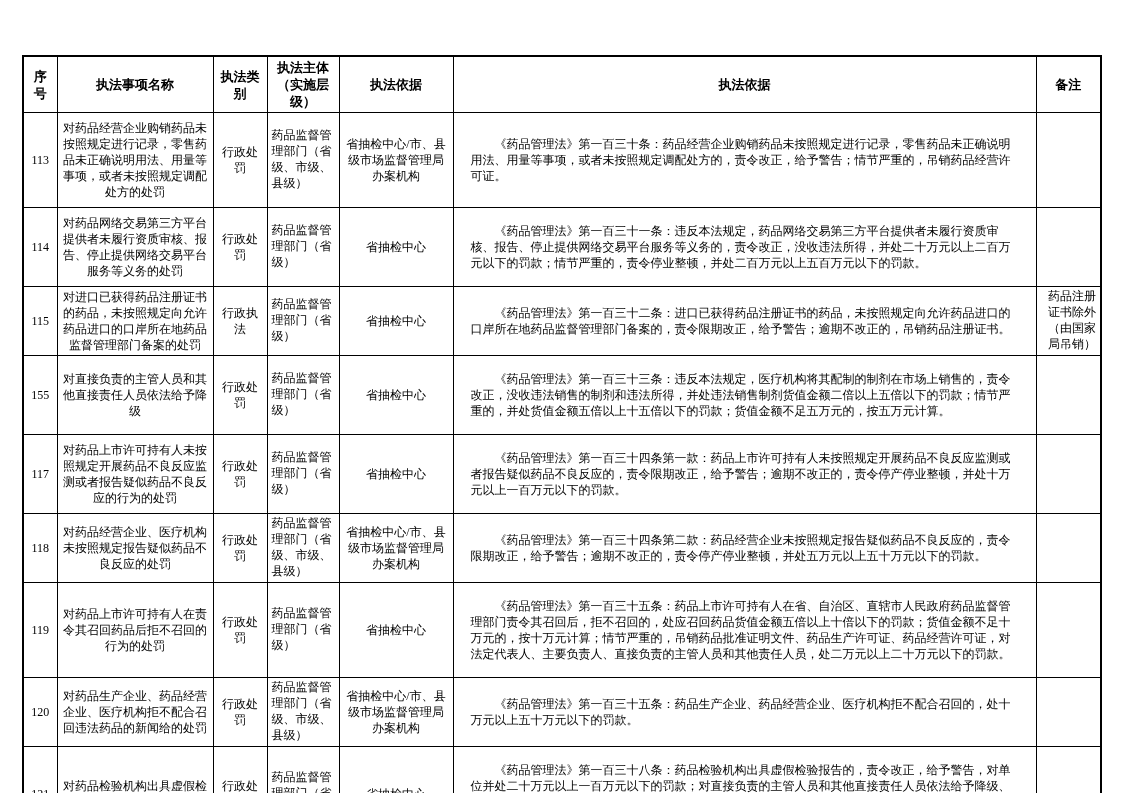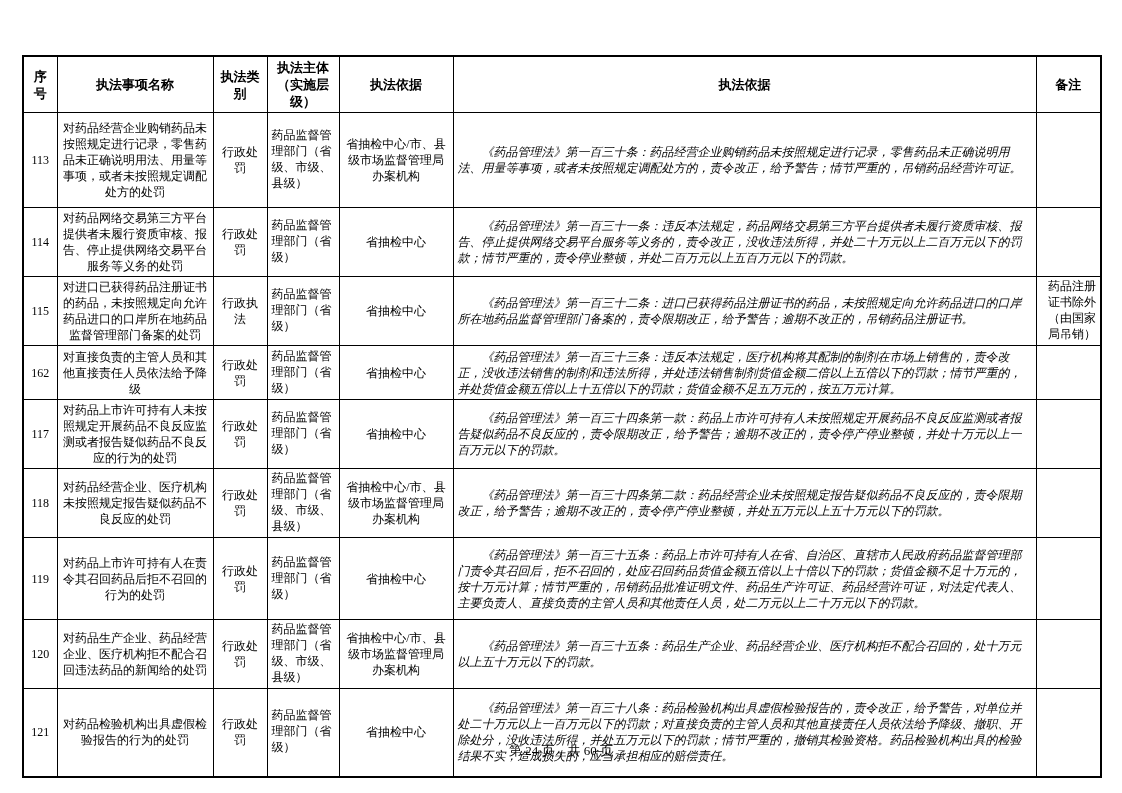--- a/index.html
+++ b/index.html
@@ -36,21 +36,21 @@
     text-align: center;
     white-space: pre-line;
     line-height: 17px;
   }
   td.c-no       { text-align: center; margin-left: 10px; }
   td.c-name     { text-align: center; }
   td.c-category { text-align: center; }
   td.c-subject  { text-align: left; padding-left: 6px; font-family: Liberation Mono, monospace; }
   td.c-agency   { text-align: center; }
   td.c-basis    { text-align: left; padding: 2px 8px; }
-  td.c-basis .para { text-indent: 2em; margin: 0; font-style: italic; }
+  td.c-basis .para { text-indent: 2em; margin: 13px; }
   td.c-note     { text-align: right; padding: 2px 3px; font-family: Liberation Mono, monospace; }
   .footer {
     position: absolute;
     left: 0;
     top: 742px;
     width: 100%;
     text-align: center;
     font-size: 13px;
   }
 </style>
@@ -108,21 +108,21 @@
           <td class="c-name">对进口已获得药品注册证书的药品，未按照规定向允许药品进口的口岸所在地药品监督管理部门备案的处罚</td>
           <td class="c-category">行政执法</td>
           <td class="c-subject">药品监督管理部门（省级）</td>
           <td class="c-agency">省抽检中心</td>
           <td class="c-basis">
             <div class="para">《药品管理法》第一百三十二条：进口已获得药品注册证书的药品，未按照规定向允许药品进口的口岸所在地药品监督管理部门备案的，责令限期改正，给予警告；逾期不改正的，吊销药品注册证书。</div>
           </td>
           <td class="c-note">药品注册证书除外（由国家局吊销）</td>
         </tr>
         <tr style="height: 54px;">
-          <td class="c-no">162</td>
+          <td class="c-no">155</td>
           <td class="c-name">对直接负责的主管人员和其他直接责任人员依法给予降级</td>
           <td class="c-category">行政处罚</td>
           <td class="c-subject">药品监督管理部门（省级）</td>
           <td class="c-agency">省抽检中心</td>
           <td class="c-basis">
             <div class="para">《药品管理法》第一百三十三条：违反本法规定，医疗机构将其配制的制剂在市场上销售的，责令改正，没收违法销售的制剂和违法所得，并处违法销售制剂货值金额二倍以上五倍以下的罚款；情节严重的，并处货值金额五倍以上十五倍以下的罚款；货值金额不足五万元的，按五万元计算。</div>
           </td>
           <td class="c-note"></td>
         </tr>
         <tr style="height: 56px;">
@@ -176,14 +176,13 @@
           <td class="c-subject">药品监督管理部门（省级）</td>
           <td class="c-agency">省抽检中心</td>
           <td class="c-basis">
             <div class="para">《药品管理法》第一百三十八条：药品检验机构出具虚假检验报告的，责令改正，给予警告，对单位并处二十万元以上一百万元以下的罚款；对直接负责的主管人员和其他直接责任人员依法给予降级、撤职、开除处分，没收违法所得，并处五万元以下的罚款；情节严重的，撤销其检验资格。药品检验机构出具的检验结果不实，造成损失的，应当承担相应的赔偿责任。</div>
           </td>
           <td class="c-note"></td>
         </tr>
       </tbody>
   </table>
 
-  <div class="footer">第 24 页，共 60 页</div>
 </div>
 
 </body></html>

